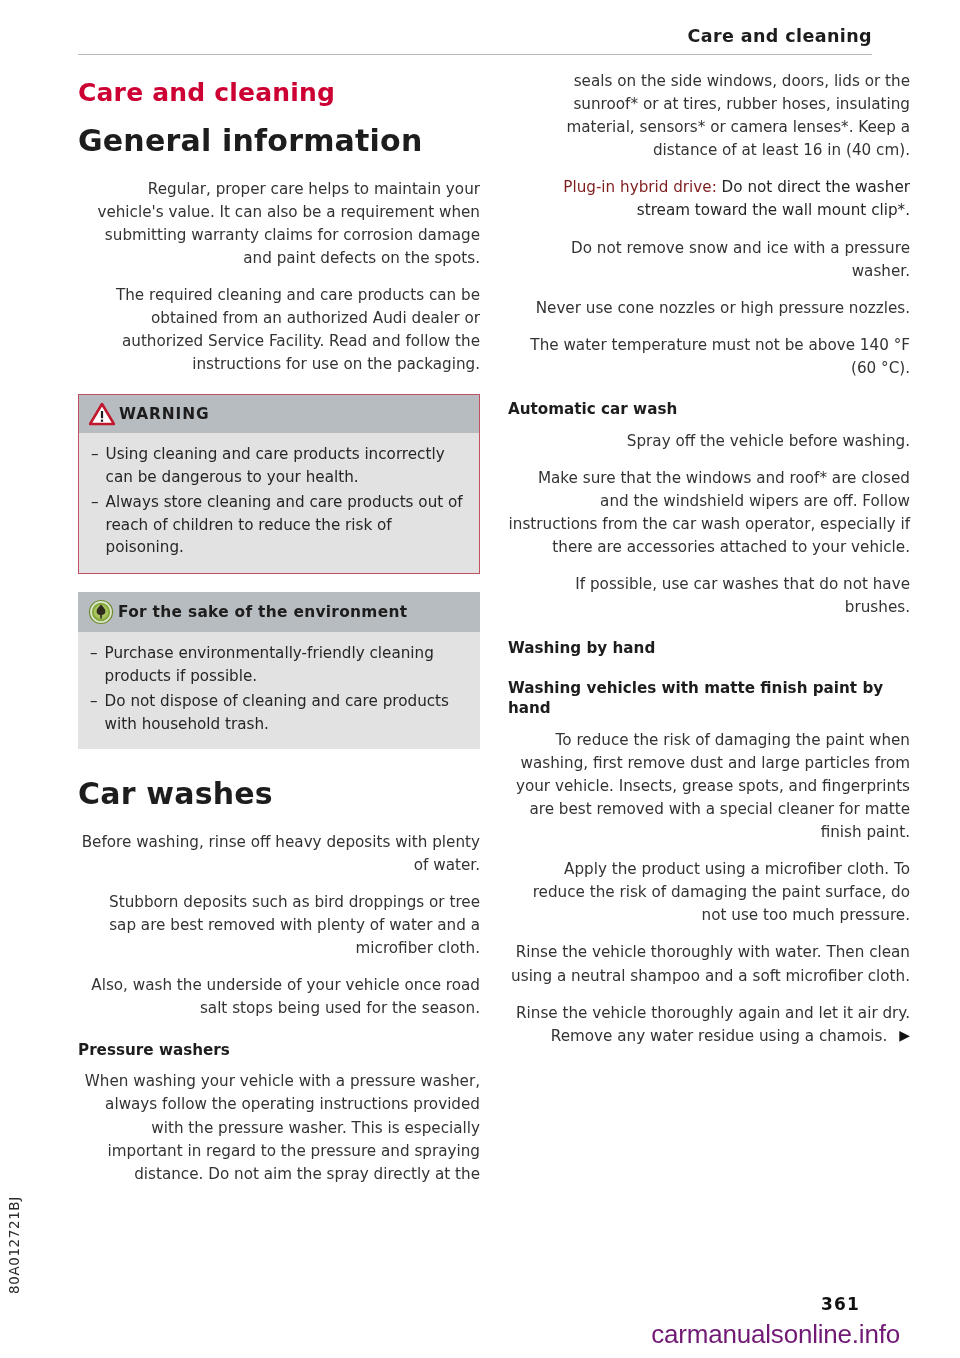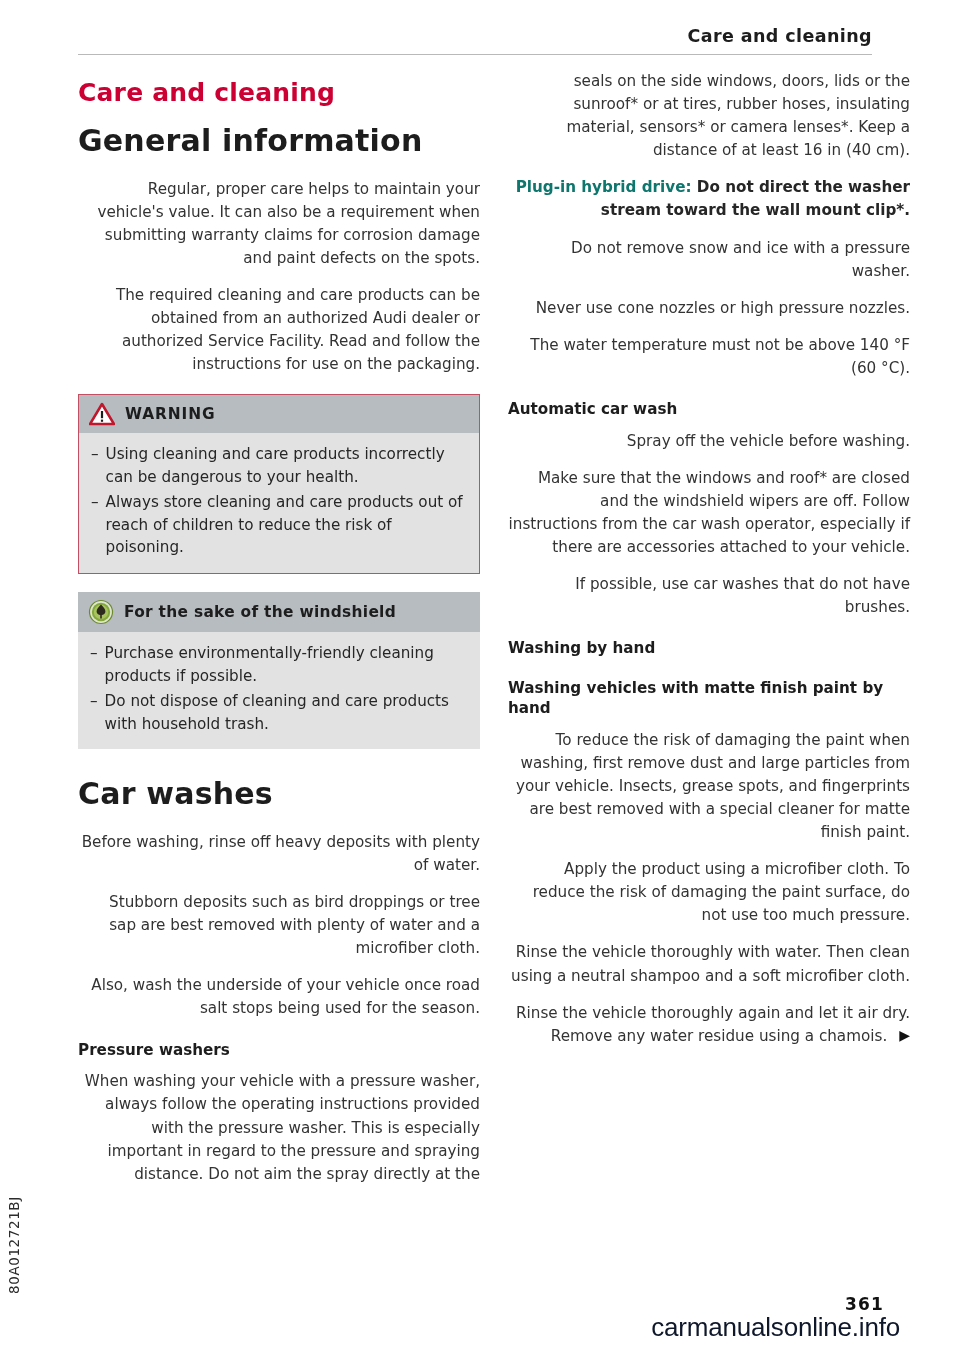--- a/index.html
+++ b/index.html
@@ -85,42 +85,41 @@
   }
 
   p.body {
     font-size: 15.2px;
     line-height: 1.52;
     margin: 0 0 14px 0;
     color: #333333;
     text-align: right;
   }
   .variant-label {
-    color: #0f766e;
-    font-weight: bold;
+    color: #7f1d1d;
   }
   .strong-run {
     color: #262626;
-    font-weight: 700;
+    font-weight: 400;
   }
 
   
   .callout {
     margin: 18px 0 16px 0;
     background: #e2e2e2;
     box-sizing: border-box;
   }
   .callout.warning {
     border: 1.5px solid #c34f62;
   }
   .callout-head {
     background: #b6bcc0;
     display: flex;
     align-items: center;
-    gap: 10px;
+    gap: 4px;
     padding: 7px 10px 7px 10px;
     box-sizing: border-box;
   }
   .callout.env .callout-head {
     background: #b6bcc0;
   }
   .callout-head-text {
     font-size: 15.4px;
     font-weight: 700;
     color: #1d1d1d;
@@ -159,35 +158,35 @@
     transform: rotate(-90deg);
     font-size: 13.5px;
     letter-spacing: 0.6px;
     color: #2b2b2b;
     white-space: nowrap;
   }
 
   
   .page-number {
     position: absolute;
-    right: 28px;
+    right: 52px;
     bottom: 44px;
     font-size: 17px;
     font-weight: 700;
     letter-spacing: 1.2px;
     color: #111111;
     text-align: right;
   }
   .watermark {
     position: absolute;
     right: 12px;
-    bottom: 15px;
+    bottom: 8px;
     font-family: "Liberation Sans", sans-serif;
     font-size: 26px;
-    color: #0f172a;
+    color: #701a75;
     letter-spacing: -0.2px;
     white-space: nowrap;
     text-align: right;
   }
 
   
   .cont-arrow {
     display: inline-block;
     margin-left: 12px;
     color: #111111;
@@ -240,21 +239,21 @@
       <div class="callout env">
         <div class="callout-head">
           <span>
             <svg class="icon-env" viewBox="0 0 26 26" xmlns="http://www.w3.org/2000/svg">
               <circle cx="13" cy="13" r="11.5" fill="#dfe6cf" stroke="#6d8a2e" stroke-width="1.2"></circle>
               <circle cx="13" cy="13" r="9.2" fill="#85a83c"></circle>
               <circle cx="13" cy="13" r="7.2" fill="#a8c45e"></circle>
               <path d="M13 5.6 C10.2 8.2 8.6 10.6 8.6 12.4 C8.6 14.6 10.6 15.9 12.2 15.9 L12.2 19.6 L13.8 19.6 L13.8 15.9 C15.4 15.9 17.4 14.6 17.4 12.4 C17.4 10.6 15.8 8.2 13 5.6 Z" fill="#2f2a1e"></path>
             </svg>
           </span>
-          <span class="callout-head-text">For the sake of the windshield</span>
+          <span class="callout-head-text">For the sake of the environment</span>
         </div>
         <div class="callout-body">
           <div class="callout-item">
             <span class="dash">–</span>
             <span class="txt">Purchase environmentally-friendly cleaning products if possible.</span>
           </div>
           <div class="callout-item">
             <span class="dash">–</span>
             <span class="txt">Do not dispose of cleaning and care products with household trash.</span>
           </div>

